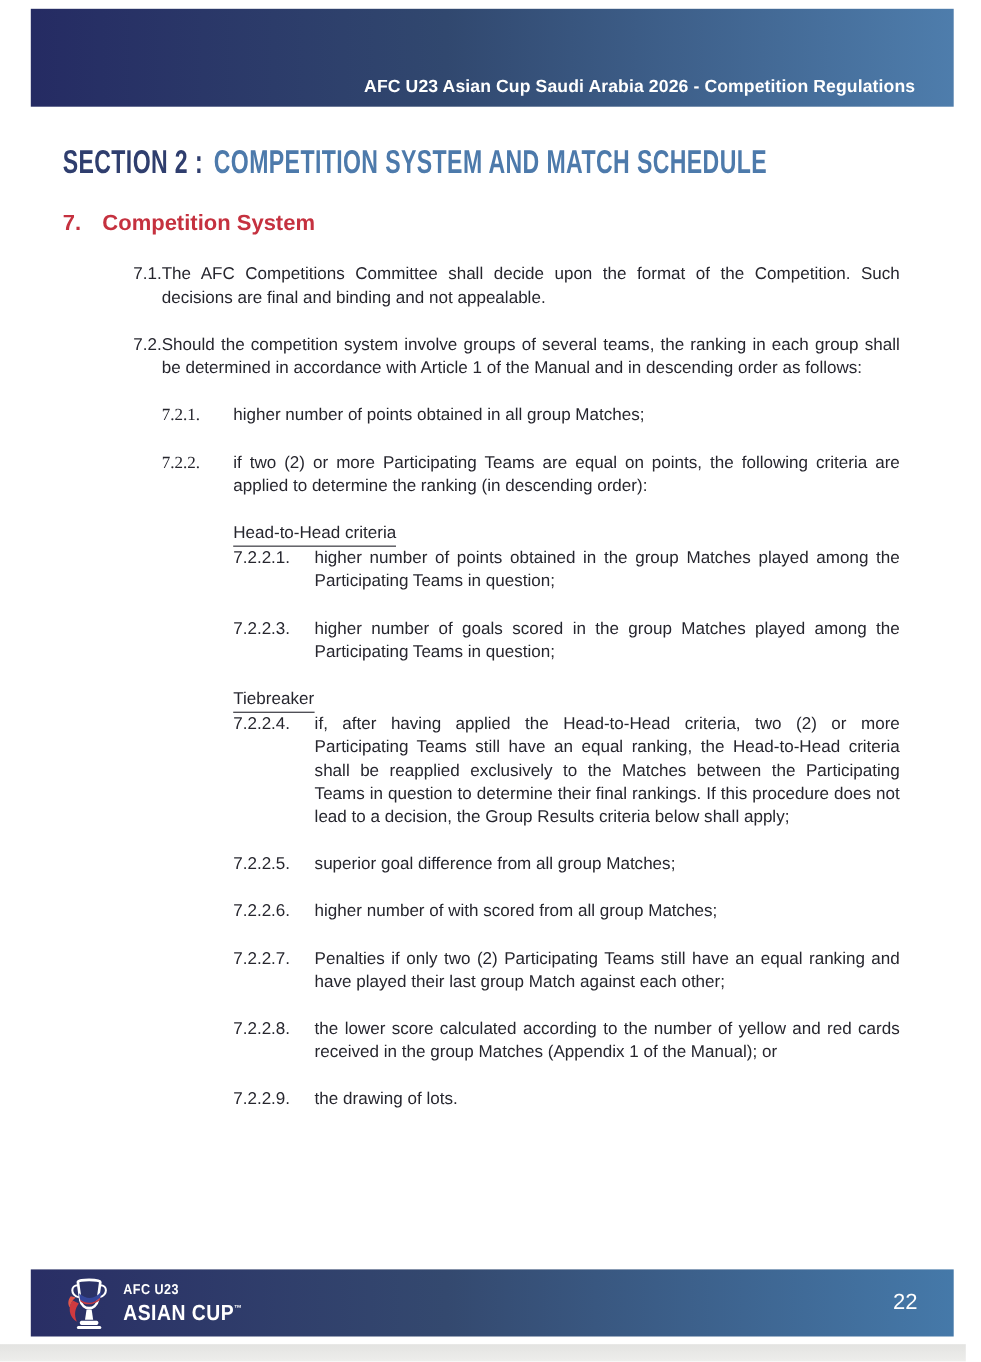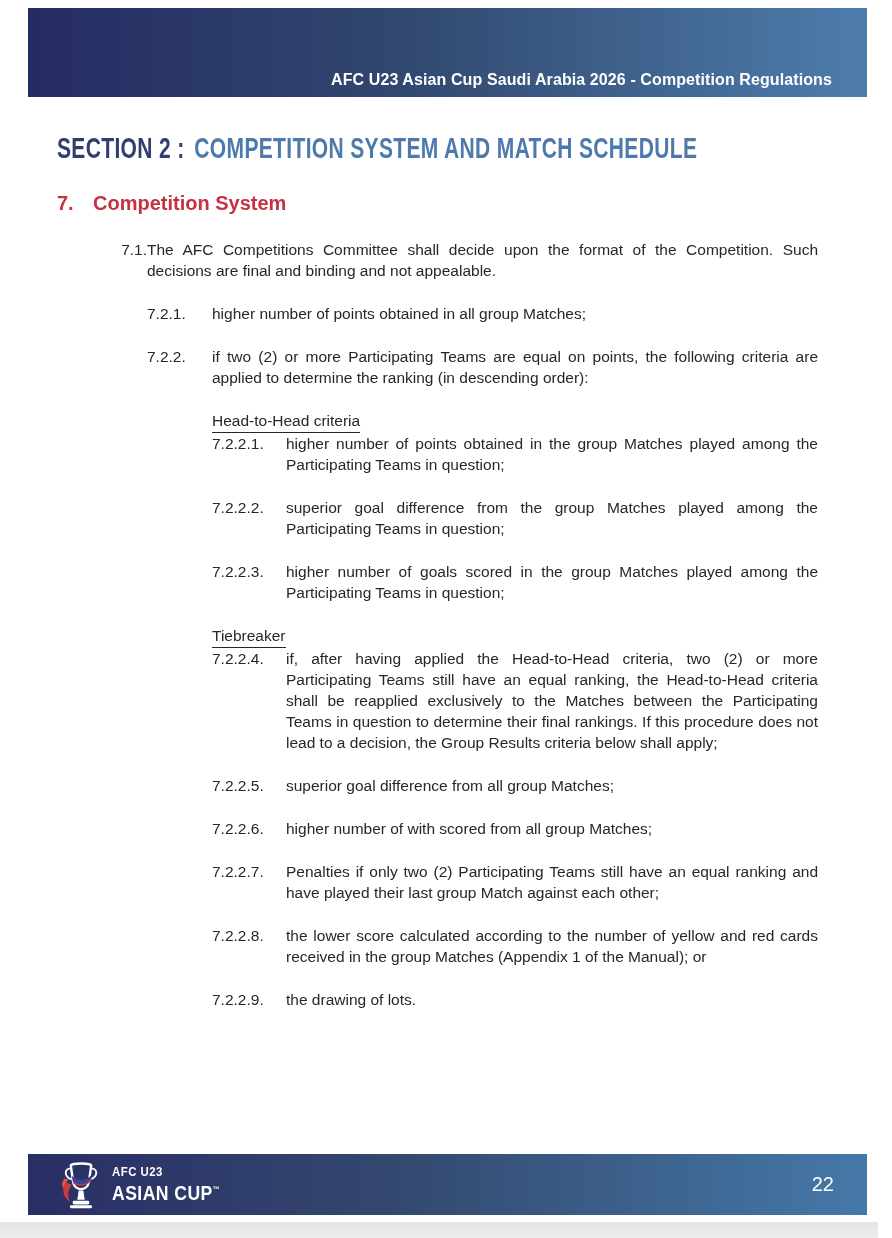--- a/index.html
+++ b/index.html
@@ -39,21 +39,21 @@
   .article-heading .art-num { width:36px; }
   
   .content { position:absolute; left:0; top:239px; right:0; }
   .item-group { margin-bottom:22px; padding-right:60px; }
   .item-group.lv1 { padding-left:115px; }
   .item-group.lv2 { padding-left:147px; }
   .item-group.lv3 { padding-left:212px; }
   .item-row { display:flex; }
   .item-row .num { flex:none; font-size:15.5px; line-height:21px; }
   .lv1 .item-row .num { width:32px;text-align:right; }
-  .lv2 .item-row .num { width:65px; }
+  .lv2 .item-row .num { width:65px;font-family:Liberation Serif, serif; }
   .lv3 .item-row .num { width:74px; }
   .item-row .txt {
     flex:1; font-size:15.5px; line-height:21px; text-align:justify;
   }
   .sub-heading { font-size:15.5px; line-height:21px; }
   .lv3 .sub-heading { }
   .sub-heading span {
     display:inline-block; border-bottom:1.5px solid #26262e; padding-bottom:1px;
   }
   
@@ -97,20 +97,27 @@
 
   <div class="content" id="content">
     <div class="item-group lv1">
 
       <div class="item-row">
         <span class="num">7.1.</span>
         <div class="txt">The AFC Competitions Committee shall decide upon the format of the Competition. Such decisions are final and binding and not appealable.</div>
       </div>
     </div>
 
+    <div class="item-group lv1">
+
+      <div class="item-row">
+        <span class="num">7.2.</span>
+        <div class="txt">Should the competition system involve groups of several teams, the ranking in each group shall be determined in accordance with Article 1 of the Manual and in descending order as follows:</div>
+      </div>
+    </div>
 
     <div class="item-group lv2">
 
       <div class="item-row">
         <span class="num">7.2.1.</span>
         <div class="txt">higher number of points obtained in all group Matches;</div>
       </div>
     </div>
 
     <div class="item-group lv2">
@@ -122,27 +129,20 @@
     </div>
 
     <div class="item-group lv3">
       <div class="sub-heading"><span>Head-to-Head criteria</span></div>
       <div class="item-row">
         <span class="num">7.2.2.1.</span>
         <div class="txt">higher number of points obtained in the group Matches played among the Participating Teams in question;</div>
       </div>
     </div>
 
-    <div class="item-group lv3">
-
-      <div class="item-row">
-        <span class="num">7.2.2.2.</span>
-        <div class="txt">superior goal difference from the group Matches played among the Participating Teams in question;</div>
-      </div>
-    </div>
 
     <div class="item-group lv3">
 
       <div class="item-row">
         <span class="num">7.2.2.3.</span>
         <div class="txt">higher number of goals scored in the group Matches played among the Participating Teams in question;</div>
       </div>
     </div>
 
     <div class="item-group lv3">

